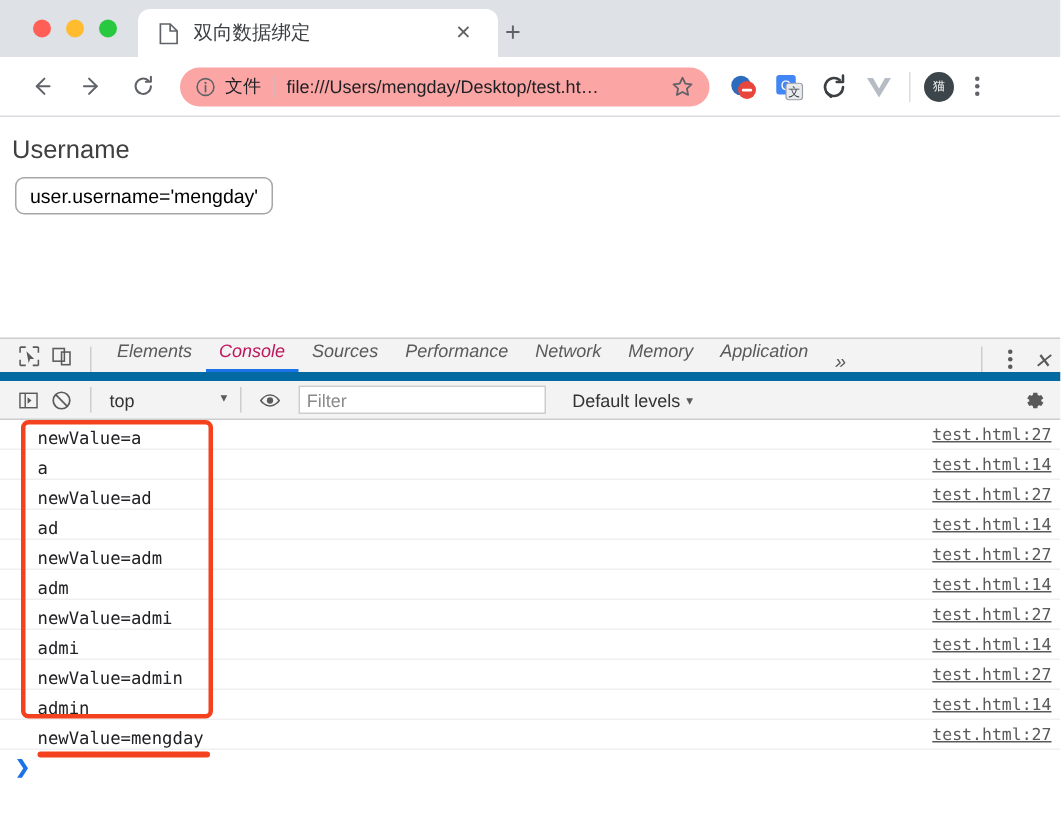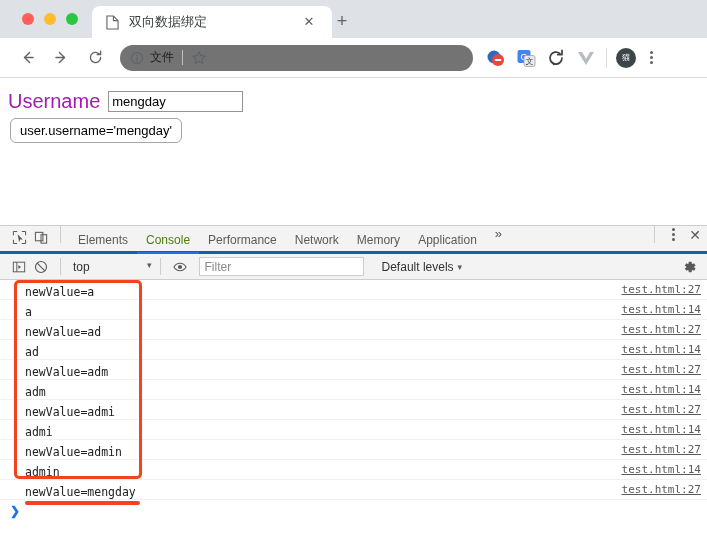--- a/index.html
+++ b/index.html
@@ -49,21 +49,21 @@
     display:flex; align-items:center;
   }
   .nav-btn {
     width:26px; height:26px; margin-left:8px; flex:none;
     display:flex; align-items:center; justify-content:center;
     color:#5f6368; cursor:pointer;
   }
   .nav-btn:first-child { margin-left:14px; }
   .omnibox {
     position:relative; margin-left:12px; height:26px; width:353px;
-    background:#737373; border-radius:13px;
+    background:#fca5a5; border-radius:13px;
     display:flex; align-items:center; flex:none;
   }
   .omni-info { margin-left:10px; width:14px; height:14px; flex:none; color:#5f6368; }
   .omni-scheme { margin-left:6px; font-size:12px; color:#202124; white-space:nowrap; }
   .omni-sep { margin:0 8px; width:1px; height:15px; background:#bdc1c6; }
   .omni-url {
     font-size:12px; color:#202124; white-space:nowrap;
     overflow:hidden; text-overflow:clip; flex:1;
   }
   .omni-star { width:16px; height:16px; margin-right:10px; flex:none; color:#5f6368; cursor:pointer; }
@@ -81,54 +81,54 @@
     align-items:center; gap:2px; cursor:pointer;
   }
   .kebab i { width:3px; height:3px; border-radius:50%; background:#5f6368; display:block; }
 
   
   .viewport {
     position:absolute; left:0; top:78px; width:707px; height:147px;
     background:#fff; overflow:hidden;
   }
   .field-row { position:absolute; left:8px; top:12px; display:flex; align-items:center; }
-  .field-label { font-size:20px; color:#a21caf; }
+  .field-label { font-size:17px; color:#404040; }
   .text-input {
     margin-left:8px; width:135px; height:21px;
     border:1px solid #949494; background:#fff;
     font-family:"Liberation Sans", sans-serif; font-size:13px; color:#000;
     padding:0 3px;
   }
   .expr-box {
     position:absolute; left:10px; top:40px;
     border:1px solid #a6a6a6; border-radius:6px;
     padding:4px 9px; font-size:13px; color:#000; background:#fff;
     white-space:nowrap;
   }
 
   
   .devtools {
     position:absolute; left:0; top:225px; width:707px; height:328px;
     background:#fff; border-top:1px solid #cdcdcd;
   }
   .dt-tabbar {
     position:relative; height:28px; background:#f3f3f3;
-    border-bottom:3px solid #0369a1; display:flex; align-items:flex-start;
+    border-bottom:6px solid #0369a1; display:flex; align-items:flex-end;font-style:italic;
   }
   .dt-icon {
     width:22px; height:22px; display:flex; align-items:center; justify-content:center;
     color:#5a5a5a; cursor:pointer; flex:none;
   }
   .dt-icon.first { margin-left:8px; }
   .dt-vsep { width:1px; height:17px; background:#cdcdcd; margin:0 8px; flex:none; }
   .dt-tab {
     height:28px; padding:0 9px; font-size:12px; color:#5a5a5a;
     display:flex; align-items:center; cursor:pointer; flex:none; white-space:nowrap;
   }
-  .dt-tab.active { color:#4d7c0f; box-shadow: inset 0 -2px 0 #1a73e8; }
+  .dt-tab.active { color:#be185d; box-shadow: inset 0 -2px 0 #1a73e8; }
   .dt-more { padding:0 9px; font-size:13px; color:#5a5a5a; cursor:pointer; flex:none; }
   .dt-right { margin-left:auto; display:flex; align-items:center; }
   .dt-kebab {
     width:20px; display:flex; flex-direction:column; align-items:center; gap:2px;
     cursor:pointer; flex:none;
   }
   .dt-kebab i { width:3px; height:3px; border-radius:50%; background:#5a5a5a; display:block; }
   .dt-close { width:24px; text-align:center; font-size:14px; color:#5a5a5a; cursor:pointer; flex:none; }
 
   .dt-filterbar {
@@ -222,20 +222,21 @@
     </div>
 
     <div class="omnibox">
       <svg class="omni-info" viewBox="0 0 16 16">
         <circle cx="8" cy="8" r="6.4" fill="none" stroke="#5f6368" stroke-width="1.2"></circle>
         <circle cx="8" cy="4.9" r="0.85" fill="#5f6368"></circle>
         <path d="M8 7v4.6" stroke="#5f6368" stroke-width="1.3" stroke-linecap="round"></path>
       </svg>
       <span class="omni-scheme">文件</span>
       <span class="omni-sep"></span>
+      <span class="omni-url">file:///Users/mengday/Desktop/test.ht…</span>
       <svg class="omni-star" viewBox="0 0 16 16">
         <path d="M8 1.8l1.85 3.9 4.15.5-3.05 2.9.8 4.2L8 11.3l-3.75 2 .8-4.2L2 6.2l4.15-.5z" fill="none" stroke="#5f6368" stroke-width="1.2" stroke-linejoin="round"></path>
       </svg>
     </div>
 
     <div class="ext first">
       <svg viewBox="0 0 22 22">
         <circle cx="9" cy="10" r="6.5" fill="#2d6bbd"></circle>
         <circle cx="13" cy="13" r="6" fill="#e8453c"></circle>
         <rect x="9.6" y="12.1" width="6.8" height="1.9" rx="0.9" fill="#fff"></rect>
@@ -267,21 +268,20 @@
     <div class="kebab">
         <i></i>
         <i></i>
         <i></i>
       </div>
   </div>
 
   <div class="viewport">
     <div class="field-row">
       <span class="field-label">Username</span>
-      <input class="text-input" type="text" value="mengday" style="">
     </div>
     <div class="expr-box">user.username='mengday'</div>
   </div>
 
   <div class="devtools">
 
     <div class="dt-tabbar">
       <div class="dt-icon first">
         <svg width="15" height="15" viewBox="0 0 16 16">
           <path d="M1.5 1.5h4M1.5 1.5v4M14.5 1.5h-4M14.5 1.5v4M1.5 14.5h4M1.5 14.5v-4M14.5 14.5h-4M14.5 14.5v-4" stroke="#5a5a5a" stroke-width="1.1" fill="none"></path>
@@ -291,20 +291,21 @@
       <div class="dt-icon">
         <svg width="15" height="15" viewBox="0 0 16 16">
           <rect x="1.5" y="2.5" width="8" height="9" fill="none" stroke="#5a5a5a" stroke-width="1.1"></rect>
           <rect x="7.5" y="5" width="6" height="9" fill="none" stroke="#5a5a5a" stroke-width="1.1"></rect>
         </svg>
       </div>
       <span class="dt-vsep"></span>
 
       <div class="dt-tab">Elements</div>
       <div class="dt-tab active">Console</div>
+      <div class="dt-tab">Sources</div>
       <div class="dt-tab">Performance</div>
       <div class="dt-tab">Network</div>
       <div class="dt-tab">Memory</div>
       <div class="dt-tab">Application</div>
       <div class="dt-more">»</div>
 
       <div class="dt-right">
         <span class="dt-vsep"></span>
         <div class="dt-kebab">
             <i></i>

